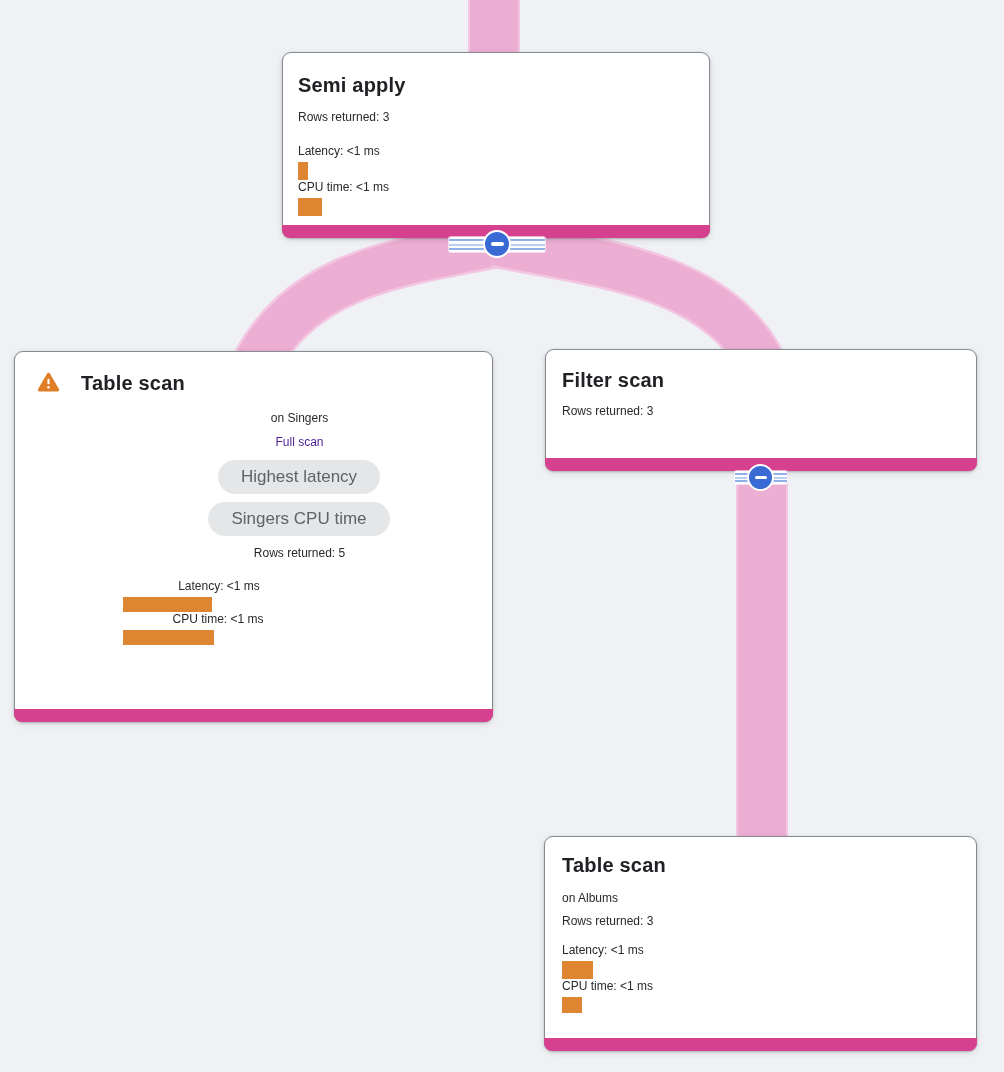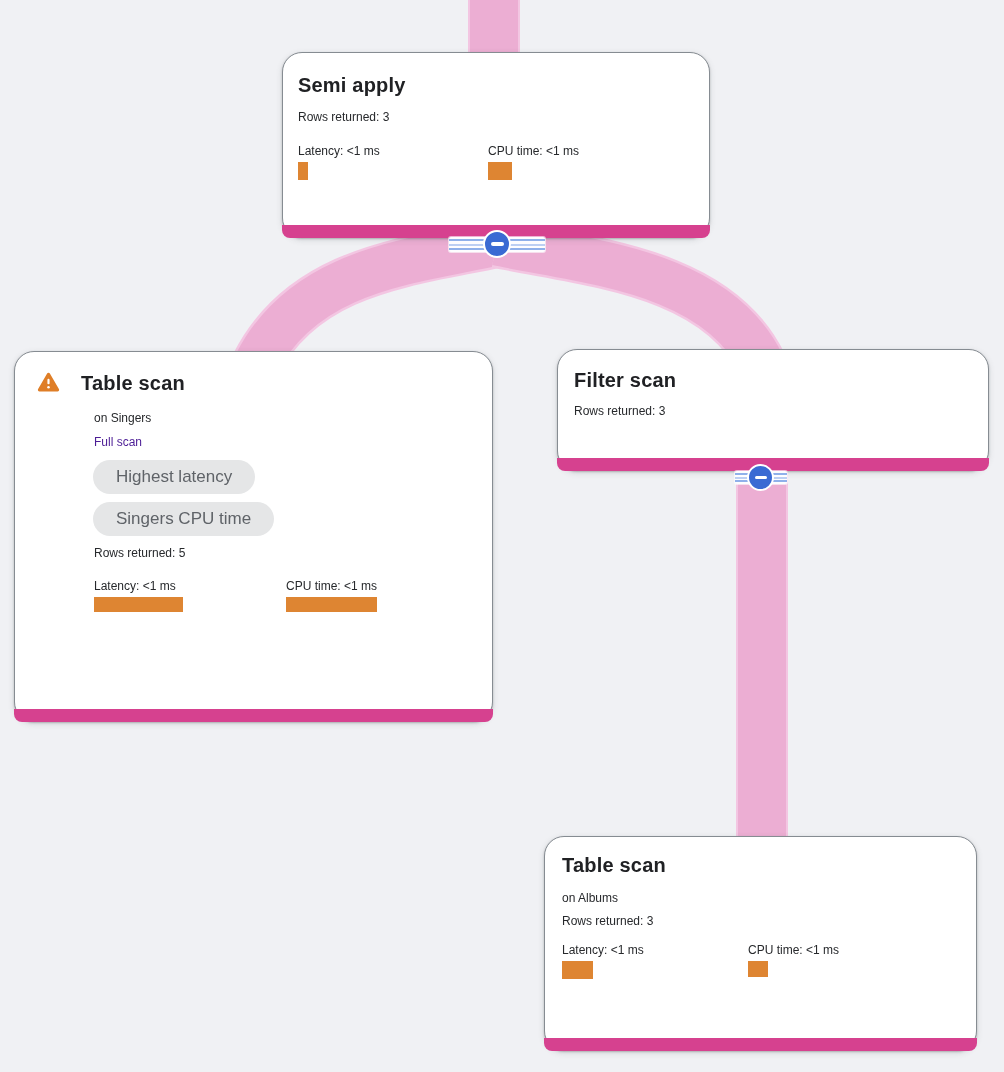--- a/index.html
+++ b/index.html
@@ -10,32 +10,32 @@
     color:#202124;
   }
   svg.edges{position:absolute;left:0;top:0;}
   .edge-fringe{stroke:#f3c6e2;fill:none;}
   .edge-main{stroke:#ecaed3;fill:none;}
   .rect-fringe{fill:#f3c6e2;}
   .rect-main{fill:#ecaed3;}
 
   .card{
     position:absolute;background:#ffffff;
-    border:1.5px solid #868c92;border-radius:20px;
+    border:1.5px solid #868c92;border-radius:9px;
     box-shadow:0 1px 2px rgba(60,64,67,.30), 0 2px 6px rgba(60,64,67,.15);
     box-sizing:border-box;
   }
   .accent{
     position:absolute;left:-1px;right:-1px;bottom:-1px;height:13px;
     background:#d6418f;border-radius:0 0 8px 8px;
   }
   .title{font-size:20px;font-weight:700;color:#202124;letter-spacing:.2px;}
   .line{font-size:12px;color:#27292c;}
   .muted{color:#4c1d95;}
-  .metrics{display:flex;}
+  .metrics{display:flex;flex-direction:column;}
   .metric-col{width:190px;}
   .metric-col.wide{width:192px;}
   .bar{background:#de8532;margin-top:4px;}
   .pill{
     display:inline-block;background:#e5e6e7;color:#5f6368;
     font-size:17px;padding:7px 23px;border-radius:19px;
   }
 
   .collapse{position:absolute;}
   .stripes{
@@ -62,21 +62,21 @@
   .minus{display:block;width:13px;height:3.5px;background:#ffffff;border-radius:2px;}
 
   .warn-icon{flex:0 0 auto;margin-right:21px;margin-top:1px;}
 
   
   .semi-body{padding:21px 16px 0 15px;}
   .semi-body .title{margin-bottom:13px;}
   .semi-body .rows{margin-bottom:20px;}
 
   .singers-head{display:flex;align-items:center;padding:19px 16px 0 22px;}
-  .singers-rest{padding:0 16px 0 79px;}
+  .singers-rest{padding:0 16px 0 108px;text-align:center;}
   .singers-rest .sub{margin-top:15px;}
   .singers-rest .scan{margin-top:10px;}
   .pill-stack{margin-top:11px;margin-left:-1px;}
   .pill-stack .pill-row{margin-bottom:8px;}
   .singers-rest .rows{margin-top:10px;}
   .singers-rest .metrics{margin-top:19px;}
 
   .filter-body{padding:19px 16px 0 16px;}
   .filter-body .title{margin-bottom:12px;}
 
@@ -149,21 +149,21 @@
         </div>
         <div class="metric-col">
           <div class="line">CPU time: &lt;1 ms</div>
           <div class="bar" style="width:91px;height:15px"></div>
         </div>
       </div>
     </div>
     <div class="accent"></div>
   </div>
 
-  <div class="card" style="left:545px;top:349px;width:432px;height:122px;margin-left:12px;">
+  <div class="card" style="left:545px;top:349px;width:432px;height:122px;">
     <div class="filter-body">
       <div class="title">Filter scan</div>
       <div class="line">Rows returned: 3</div>
     </div>
     <div class="accent"></div>
   </div>
 
   <div class="card" style="left:544px;top:836px;width:433px;height:215px;">
     <div class="albums-body">
       <div class="title">Table scan</div>

